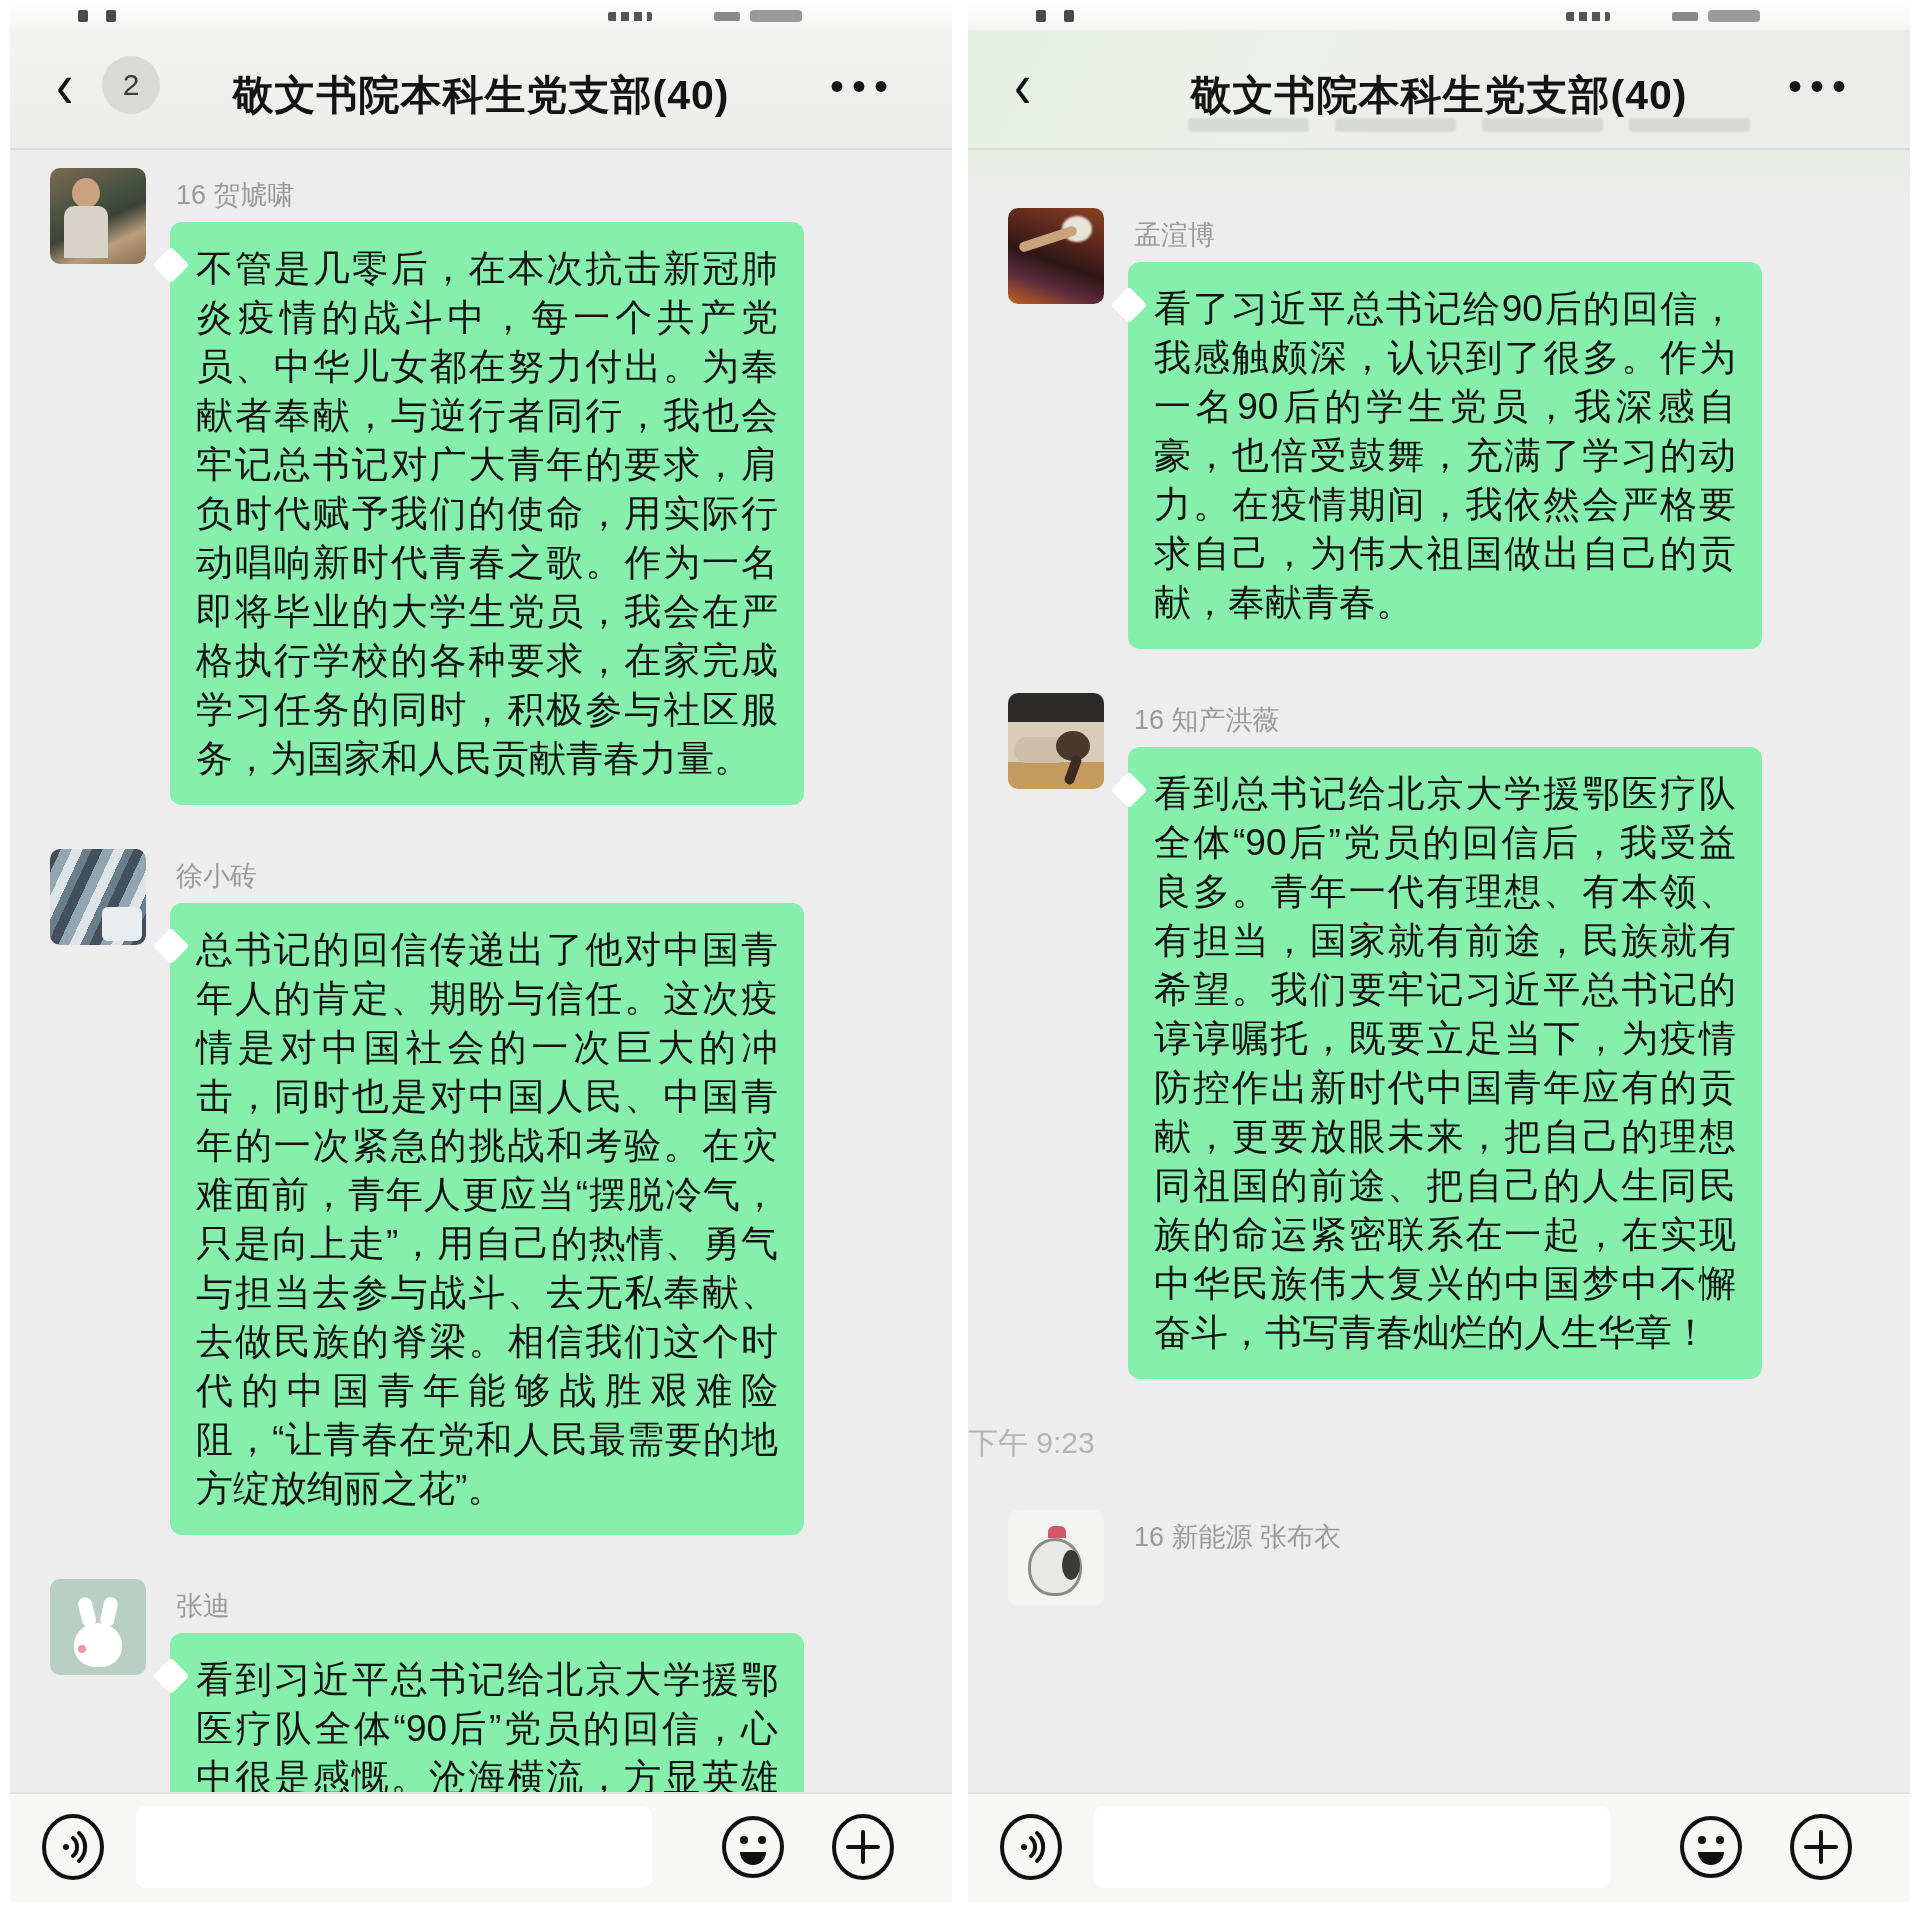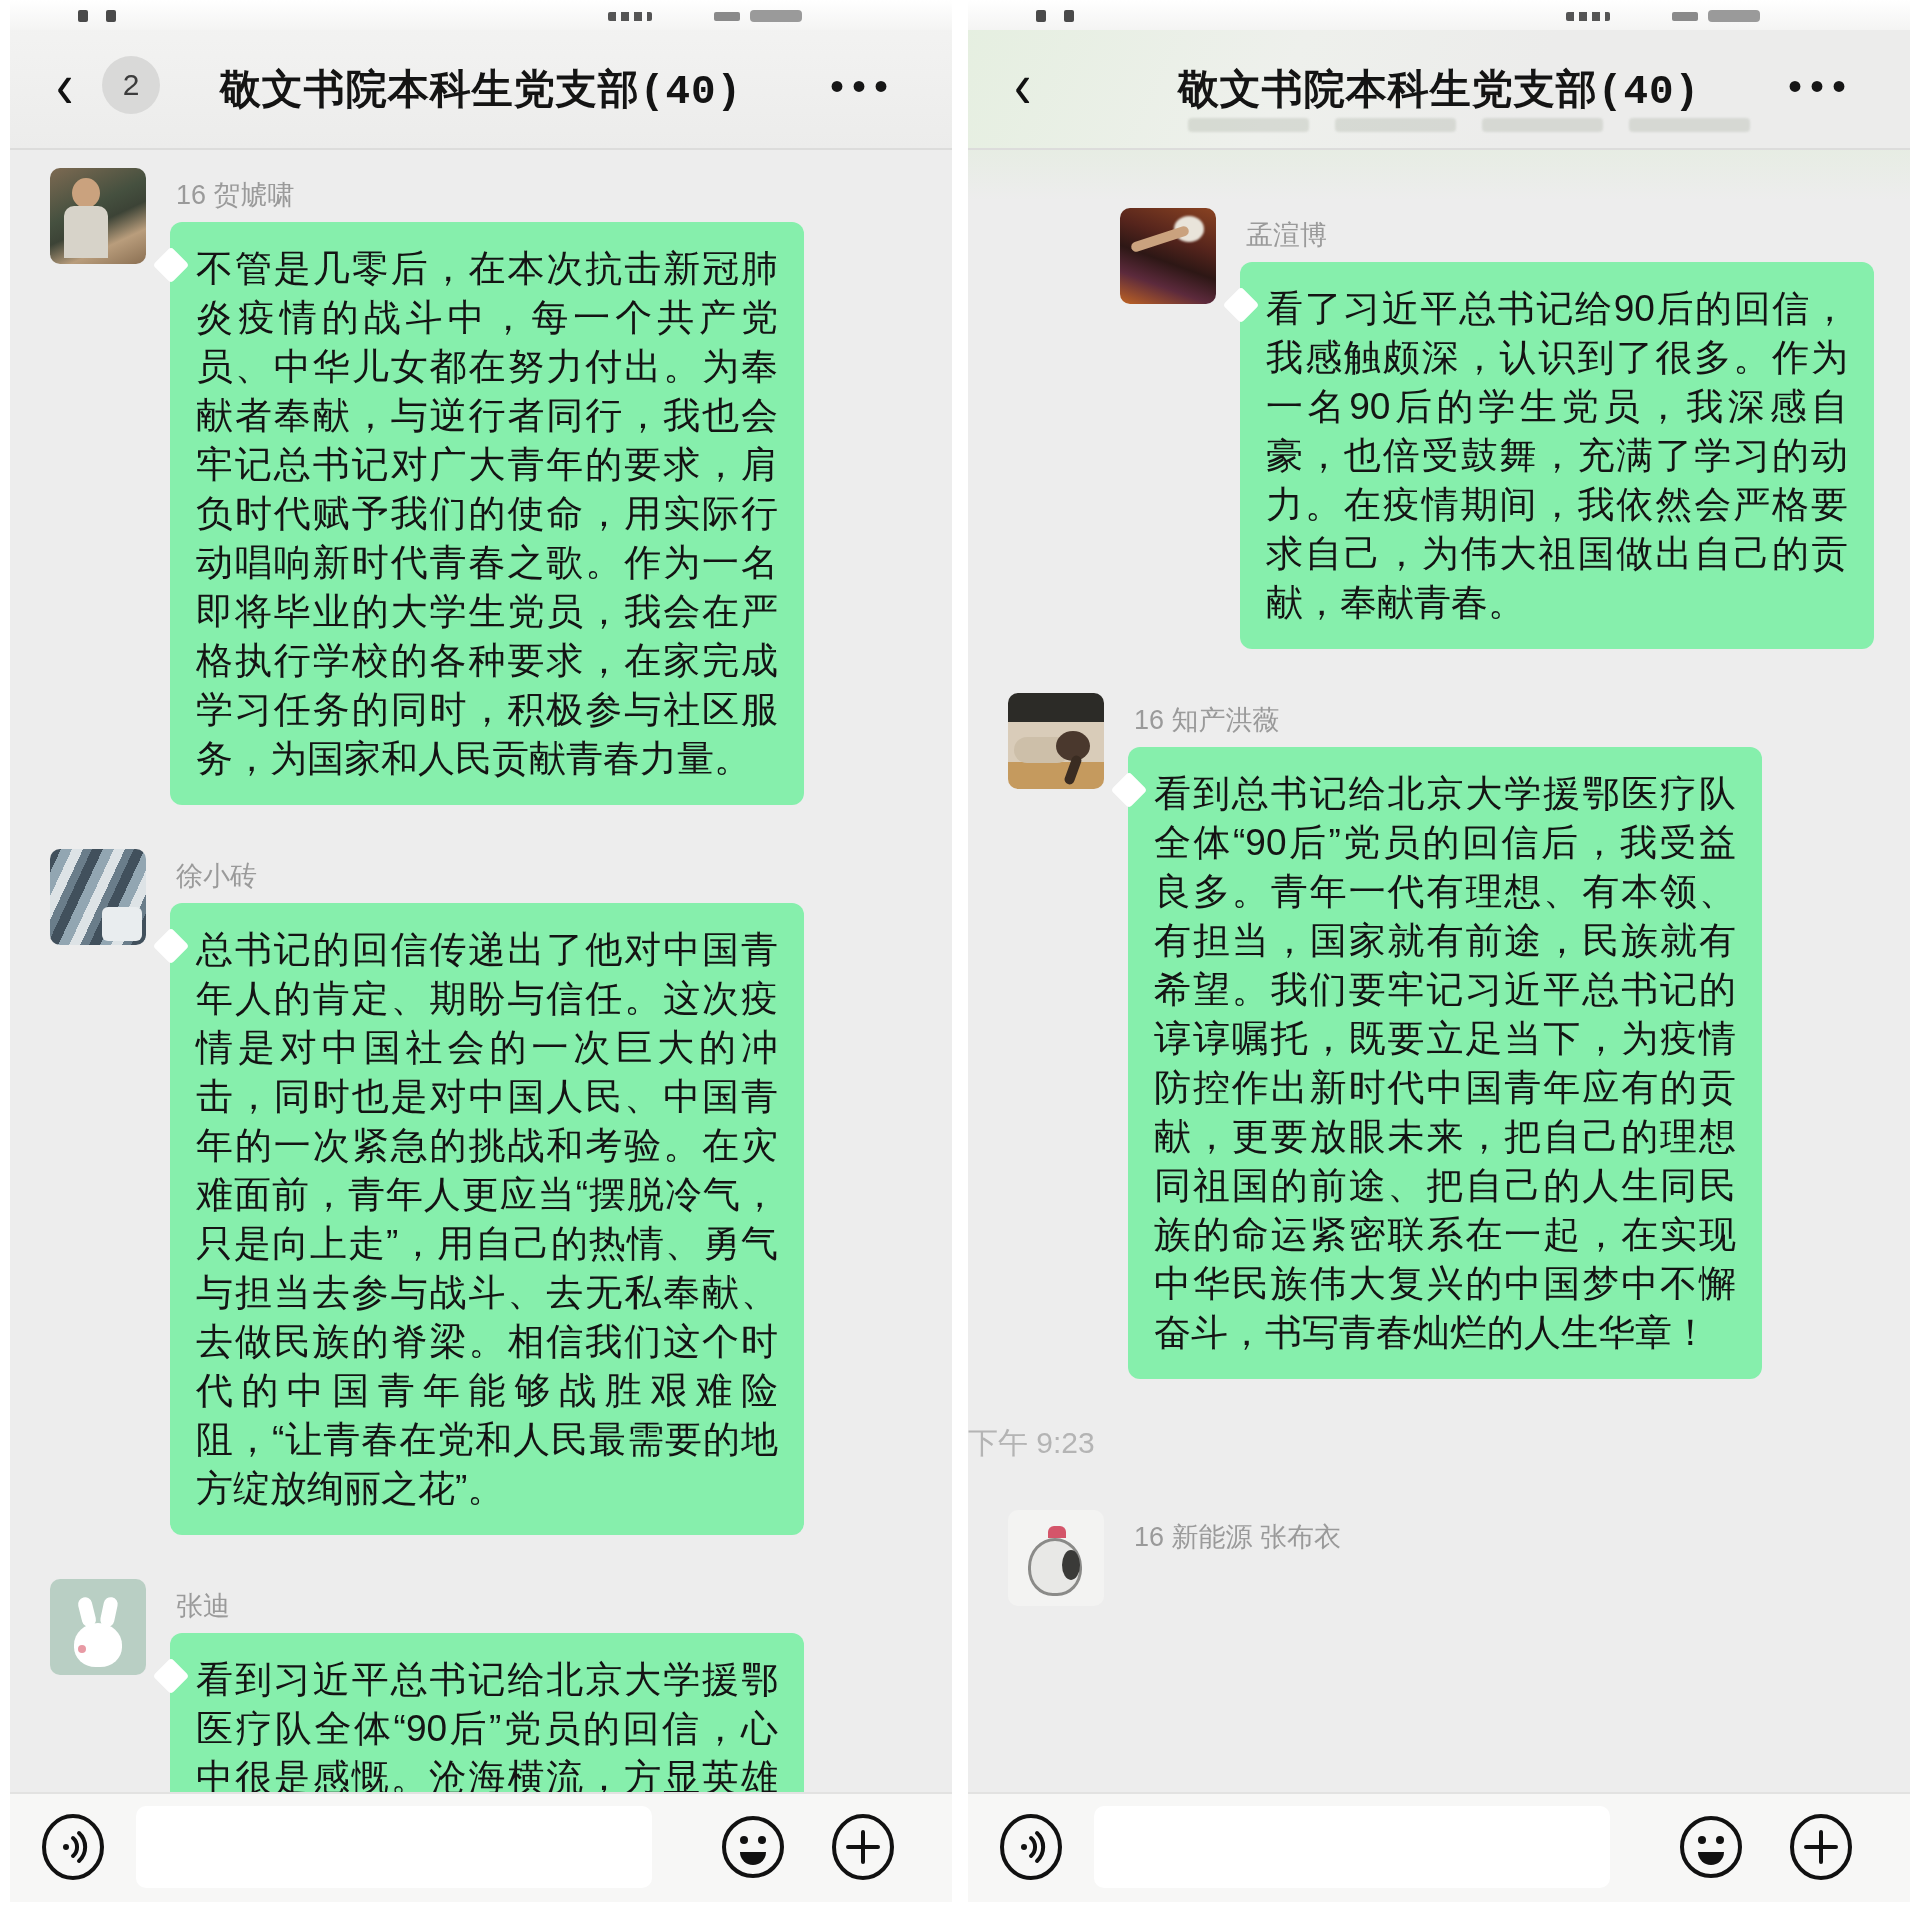--- a/index.html
+++ b/index.html
@@ -14,32 +14,32 @@
   .sb-dot{position:absolute;top:10px;width:10px;height:12px;background:#4a4a4a;border-radius:2px;}
   .sb-d1{left:68px;} .sb-d2{left:96px;}
   .sb-sig{position:absolute;top:12px;right:300px;width:44px;height:9px;background:repeating-linear-gradient(90deg,#555 0 8px,transparent 8px 13px);border-radius:2px;}
   .sb-wifi{position:absolute;top:12px;right:212px;width:26px;height:9px;background:#8a8a8a;border-radius:2px;}
   .sb-batt{position:absolute;top:10px;right:150px;width:52px;height:12px;background:#9a9a9a;border-radius:4px;}
 
   .chat-header{position:absolute;top:0;left:0;right:0;height:148px;background:linear-gradient(#f4f4f3,#ececeb);border-bottom:2px solid #dcdcdb;z-index:4;}
   .panel.right .chat-header{background:linear-gradient(115deg,#e5efe0 0%,#eef0ec 35%,#ececeb 60%);}
   .back-chevron{position:absolute;left:46px;top:58px;font-size:52px;line-height:52px;color:#111;font-weight:400;transform:scaleY(1.25);}
   .unread-badge{position:absolute;left:92px;top:56px;width:58px;height:58px;border-radius:50%;background:#d9d9d8;color:#3c3c3c;font-size:30px;display:flex;align-items:center;justify-content:center;}
-  .chat-title{position:absolute;left:0;right:0;top:62px;text-align:center;font-size:41px;font-weight:600;color:#141414;letter-spacing:1px;font-family:Liberation Mono, monospace;}
+  .chat-title{position:absolute;left:0;right:0;top:68px;text-align:center;font-size:41px;font-weight:600;color:#141414;letter-spacing:1px;}
   .more-dots{position:absolute;right:56px;top:64px;font-size:40px;color:#161616;letter-spacing:8px;}
 
   
   .ghost-msg{position:absolute;top:118px;left:220px;right:160px;height:22px;display:flex;gap:26px;opacity:.35;filter:blur(1px);z-index:3;}
   .ghost-msg span{flex:1;background:#aeb4a8;border-radius:4px;height:14px;}
 
   .chat-body{position:absolute;top:150px;bottom:108px;left:0;right:0;overflow:hidden;padding-top:18px;box-sizing:border-box;}
   .panel.right .chat-body::before{content:"";position:absolute;top:0;left:0;right:0;height:50px;background:linear-gradient(rgba(223,236,216,.45),rgba(223,236,216,0));pointer-events:none;}
 
   .msg-row{display:flex;align-items:flex-start;padding:0 36px 0 40px;margin-bottom:44px;}
-  .msg-row.mt{margin-top:40px;justify-content:flex-end;}
+  .msg-row.mt{margin-top:40px;}
   .avatar{width:96px;height:96px;border-radius:10px;flex:none;margin-right:24px;position:relative;overflow:hidden;}
   .msg-col{display:flex;flex-direction:column;min-width:0;}
   .sender-name{font-size:27px;color:#9a9a9a;margin:12px 0 12px 6px;line-height:30px;white-space:nowrap;}
   .bubble{background:#86efac;border-radius:12px;padding:22px 26px;font-size:37px;line-height:49px;color:#141414;max-width:582px;position:relative;word-break:break-all;text-align:justify;}
   .bubble::before{content:"";position:absolute;left:-12px;top:30px;width:26px;height:26px;background:#ffffff;transform:rotate(45deg);border-radius:4px;}
 
   .time-divider{text-align:left;font-size:30px;color:#b4b4b4;margin:34px 0 46px 0;}
 
   
   .av-person{background:linear-gradient(155deg,#7d6a52 0%,#45503f 40%,#3c4336 55%,#b99d7c 75%,#8a6f52 100%);}

